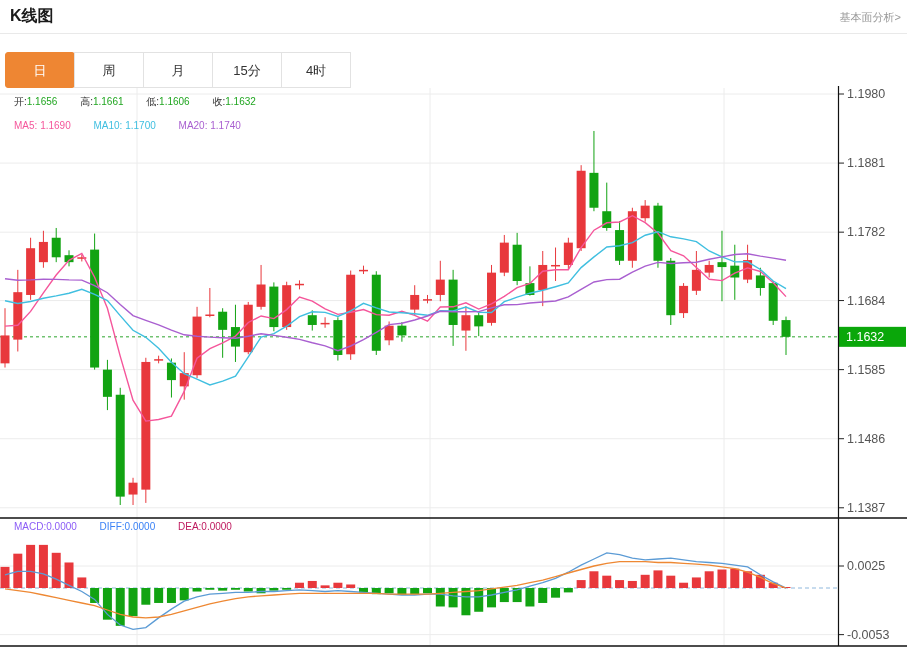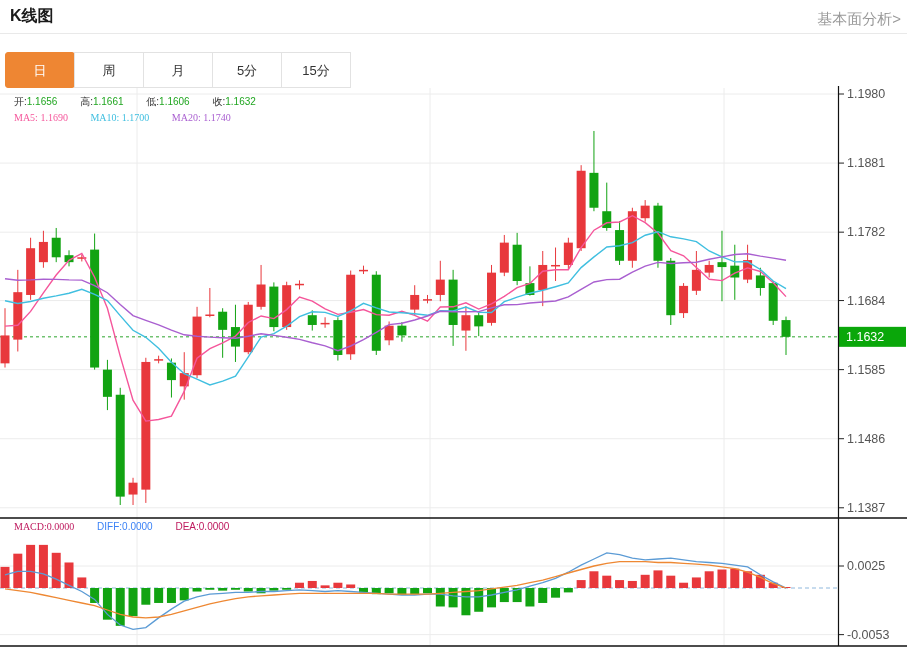--- a/index.html
+++ b/index.html
@@ -1,48 +1,48 @@
 <!DOCTYPE html>
 <html><head>
 <meta charset="utf-8">
 <style>
   html,body{margin:0;padding:0;background:#fff;}
   .page{position:relative;width:907px;height:651px;background:#fff;overflow:hidden;
         font-family:"Liberation Sans",sans-serif;}
   .hdr-title{position:absolute;top:6px;left:10px;font-size:16px;font-weight:bold;color:#1a1a1a;}
-  .hdr-link{position:absolute;top:10px;right:6px;font-size:15px;color:#999;cursor:pointer;}
+  .hdr-link{position:absolute;top:10px;right:6px;font-size:11px;color:#999;cursor:pointer;}
   .hdr-divider{position:absolute;top:33px;left:0;width:907px;border-top:1px solid #e9e9e9;}
   .tabs{position:absolute;top:52px;left:5px;display:flex;}
   .tab{width:70px;height:36px;line-height:36px;text-align:center;font-size:13px;color:#333;
        background:#fff;border:1px solid #e2e2e2;margin-left:-1px;box-sizing:border-box;cursor:pointer;}
   .tab:first-child{margin-left:0;}
   .tab.active{background:#ee8633;border-color:#ee8633;color:#fff;border-radius:3px;}
   .legend{position:absolute;left:14px;font-size:10px;white-space:nowrap;}
   .legend .lbl{color:#333;}
   .legend .grp{margin-right:20px;}
   .v-up{color:#21a621;}
   .v-ma5{color:#f5569b;} .v-ma10{color:#40bfe0;} .v-ma20{color:#a95fd0;}
-  .v-macd{color:#be185d;font-family:Liberation Serif, serif;} .v-diff{color:#3b82f6;} .v-dea{color:#be185d;}
+  .v-macd{color:#8b5cf6;} .v-diff{color:#3b82f6;} .v-dea{color:#be185d;}
   svg{position:absolute;top:0;left:0;}
 </style>
 </head>
 <body>
 
 <div class="page">
 
   <div class="hdr-title">K线图</div>
   <div class="hdr-link">基本面分析&gt;</div>
   <div class="hdr-divider"></div>
 
   <div class="tabs">
     <div class="tab active">日</div>
     <div class="tab">周</div>
     <div class="tab">月</div>
-    <div class="tab">5分</div>
     <div class="tab">15分</div>
+    <div class="tab">4时</div>
   </div>
 
   <svg id="chart-svg" width="907" height="651">
       <line x1="137" y1="88" x2="137" y2="645" stroke="#ececec" stroke-width="1"></line>
       <line x1="430" y1="88" x2="430" y2="645" stroke="#ececec" stroke-width="1"></line>
       <line x1="724" y1="88" x2="724" y2="645" stroke="#ececec" stroke-width="1"></line>
       <line x1="0" y1="94" x2="838.5" y2="94" stroke="#ececec" stroke-width="1"></line>
       <line x1="838" y1="94" x2="844" y2="94" stroke="#222222" stroke-width="1"></line>
       <text x="847" y="98" fill="#555555" font-size="12.5" font-family="&quot;Liberation Sans&quot;,sans-serif" font-weight="normal">1.1980</text>
       <line x1="0" y1="163.08220000000014" x2="838.5" y2="163.08220000000014" stroke="#ececec" stroke-width="1"></line>
@@ -269,21 +269,21 @@
       <line x1="838.5" y1="86" x2="838.5" y2="646" stroke="#111" stroke-width="1.2"></line>
     </svg>
 
   <div class="legend" style="top:95px;">
     <span class="grp"><span class="lbl">开:</span><span class="v-up">1.1656</span></span>
     <span class="grp"><span class="lbl">高:</span><span class="v-up">1.1661</span></span>
     <span class="grp"><span class="lbl">低:</span><span class="v-up">1.1606</span></span>
     <span class="grp"><span class="lbl">收:</span><span class="v-up">1.1632</span></span>
   </div>
 
-  <div class="legend" style="top:112px;font-family:Liberation Serif, serif;">
+  <div class="legend" style="top:120px;">
     <span class="grp v-ma5"><span>MA5:</span> <span>1.1690</span></span>
     <span class="grp v-ma10"><span>MA10:</span> <span>1.1700</span></span>
     <span class="grp v-ma20"><span>MA20:</span> <span>1.1740</span></span>
   </div>
 
   <div class="legend" style="top:521px;">
     <span class="grp v-macd"><span>MACD:</span><span>0.0000</span></span>
     <span class="grp v-diff"><span>DIFF:</span><span>0.0000</span></span>
     <span class="grp v-dea"><span>DEA:</span><span>0.0000</span></span>
   </div>

